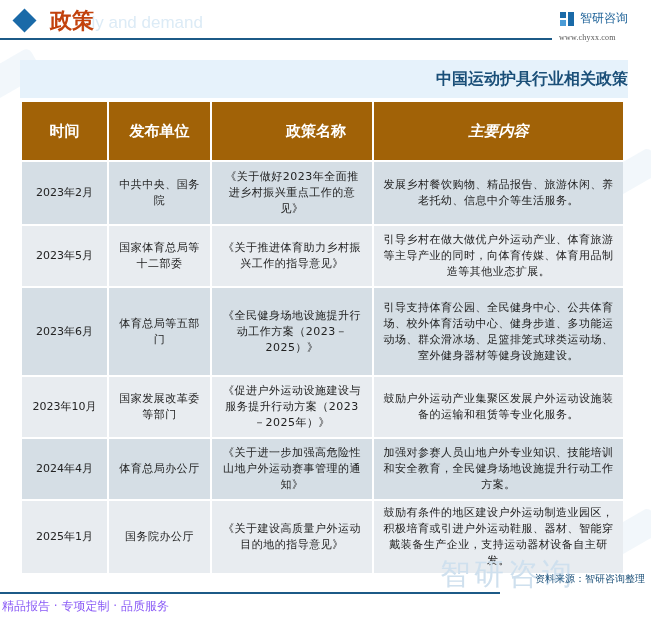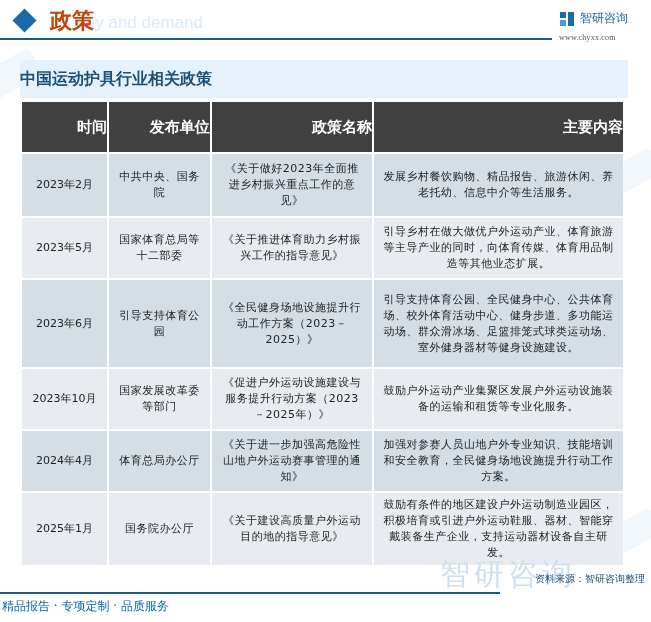--- a/index.html
+++ b/index.html
@@ -15,32 +15,32 @@
   .header-title { position: absolute; left: 50px; top: 6px; font-family: "DejaVu Serif", "Liberation Serif", serif; font-size: 22px; color: #c2410c; font-weight: bold; }
   .header-ghost { position: absolute; left: 82px; top: 13px; font-family: "Liberation Sans", sans-serif; font-weight: normal; font-size: 17px; color: #dcebf6; }
   .header-line { position: absolute; left: 0; top: 38px; width: 552px; height: 2px; background: #1c5a87; }
   .brand { position: absolute; left: 560px; top: 10px; display: flex; align-items: center; gap: 6px; }
   .brand-logo { width: 14px; height: 14px; position: relative; }
   .brand-logo span { position: absolute; background: #1a6aa8; }
   .brand-name { font-size: 12px; color: #1a5f96; }
   .brand-url { position: absolute; left: 559px; top: 33px; font-family: Liberation Serif, serif; font-size: 8px; color: #555; letter-spacing: 0.2px; }
 
   
-  .tbl-title { position: absolute; left: 20px; top: 60px; width: 608px; height: 38px; background: #e6f2fb; text-align: left; line-height: 38px; font-family: "DejaVu Serif", "Liberation Serif", serif; font-size: 16px; font-weight: bold; color: #1a4f78; }
+  .tbl-title { position: absolute; left: 20px; top: 60px; width: 608px; height: 38px; background: #e6f2fb; text-align: right; line-height: 38px; font-family: "DejaVu Serif", "Liberation Serif", serif; font-size: 16px; font-weight: bold; color: #1a4f78; }
   table { position: absolute; left: 22px; top: 100px; width: 605px; border-collapse: separate; border-spacing: 2px; margin-left: -2px; }
-  th { background: #404040; color: #ffffff; font-family: "DejaVu Serif", "Liberation Serif", serif; font-size: 15px; font-weight: bold; height: 50px; text-align: right; }
+  th { background: #a16207; color: #ffffff; font-family: "DejaVu Serif", "Liberation Serif", serif; font-size: 15px; font-weight: bold; height: 58px; text-align: center; }
   td { font-size: 11px; line-height: 16px; text-align: center; color: #222; padding: 2px 8px; vertical-align: middle; letter-spacing: 0.5px; }
   tr.odd td { background: #d5dee5; }
   tr.even td { background: #e8ecf0; }
   td.time { font-size: 11px; letter-spacing: 0; padding: 2px 4px; }
-  .c1 { width: 86px; } .c2 { width: 102px; } .c3 { width: 162px; padding-left: 48px; } .c4 { width: 253px; }
+  .c1 { width: 86px; } .c2 { width: 102px; } .c3 { width: 162px; padding-left: 48px; } .c4 { width: 253px; font-style: italic; }
 
   
   .footer-line { position: absolute; left: 0; top: 592px; width: 500px; height: 2px; background: #1c5a87; }
-  .footer-left { position: absolute; left: 2px; top: 598px; font-size: 12px; color: #0369a1; }
+  .footer-left { position: absolute; left: 2px; top: 598px; font-size: 12px; color: #8b5cf6; }
   .footer-right { position: absolute; right: 6px; top: 572px; font-size: 10px; color: #1a4f78; }
   .footer-brand-ghost { position: absolute; left: 440px; top: 554px; font-size: 30px; color: #cfe0ee; letter-spacing: 4px; }
 </style>
 </head>
 <body>
 
 <div class="wm" style="left:-20px;top:60px;width:60px;height:30px;"></div>
 <div class="wm" style="left:600px;top:160px;width:60px;height:28px;"></div>
 <div class="wm" style="left:600px;top:520px;width:60px;height:28px;"></div>
 
@@ -79,21 +79,21 @@
       <td>发展乡村餐饮购物、精品报告、旅游休闲、养老托幼、信息中介等生活服务。</td>
     </tr>
     <tr class="even" style="height:60px;">
       <td class="time">2023年5月</td>
       <td>国家体育总局等十二部委</td>
       <td>《关于推进体育助力乡村振兴工作的指导意见》</td>
       <td>引导乡村在做大做优户外运动产业、体育旅游等主导产业的同时，向体育传媒、体育用品制造等其他业态扩展。</td>
     </tr>
     <tr class="odd" style="height:87px;">
       <td class="time">2023年6月</td>
-      <td>引导支持体育公园</td>
+      <td>体育总局等五部门</td>
       <td>《全民健身场地设施提升行动工作方案（2023－2025）》</td>
       <td>引导支持体育公园、全民健身中心、公共体育场、校外体育活动中心、健身步道、多功能运动场、群众滑冰场、足篮排笼式球类运动场、室外健身器材等健身设施建设。</td>
     </tr>
     <tr class="even" style="height:60px;">
       <td class="time">2023年10月</td>
       <td>国家发展改革委等部门</td>
       <td>《促进户外运动设施建设与服务提升行动方案（2023－2025年）》</td>
       <td>鼓励户外运动产业集聚区发展户外运动设施装备的运输和租赁等专业化服务。</td>
     </tr>
     <tr class="odd" style="height:60px;">

